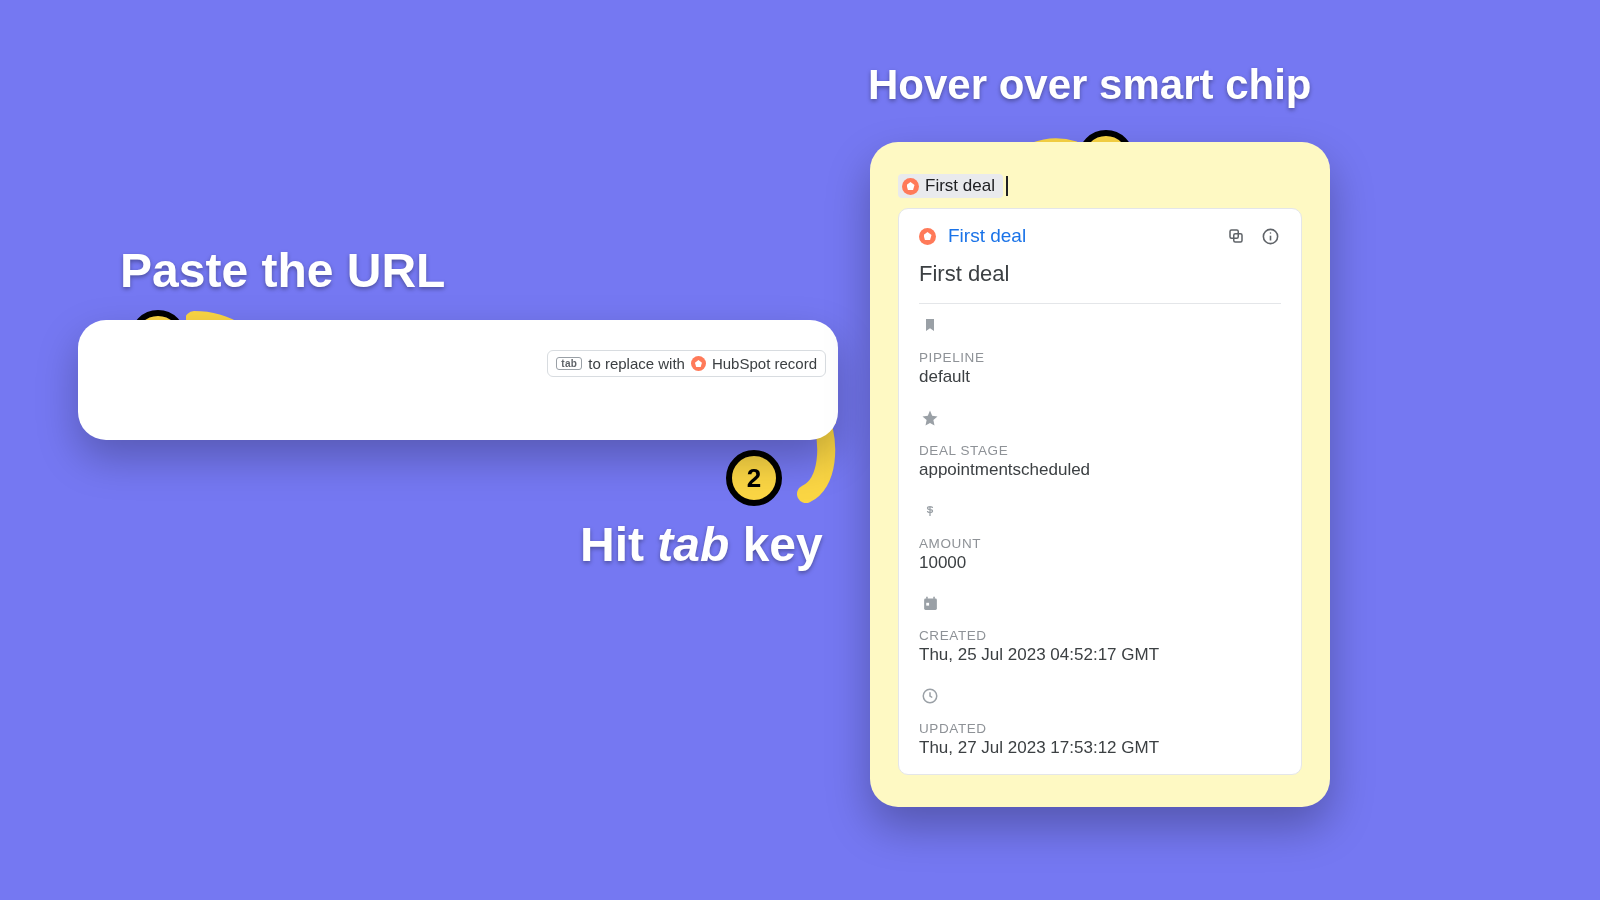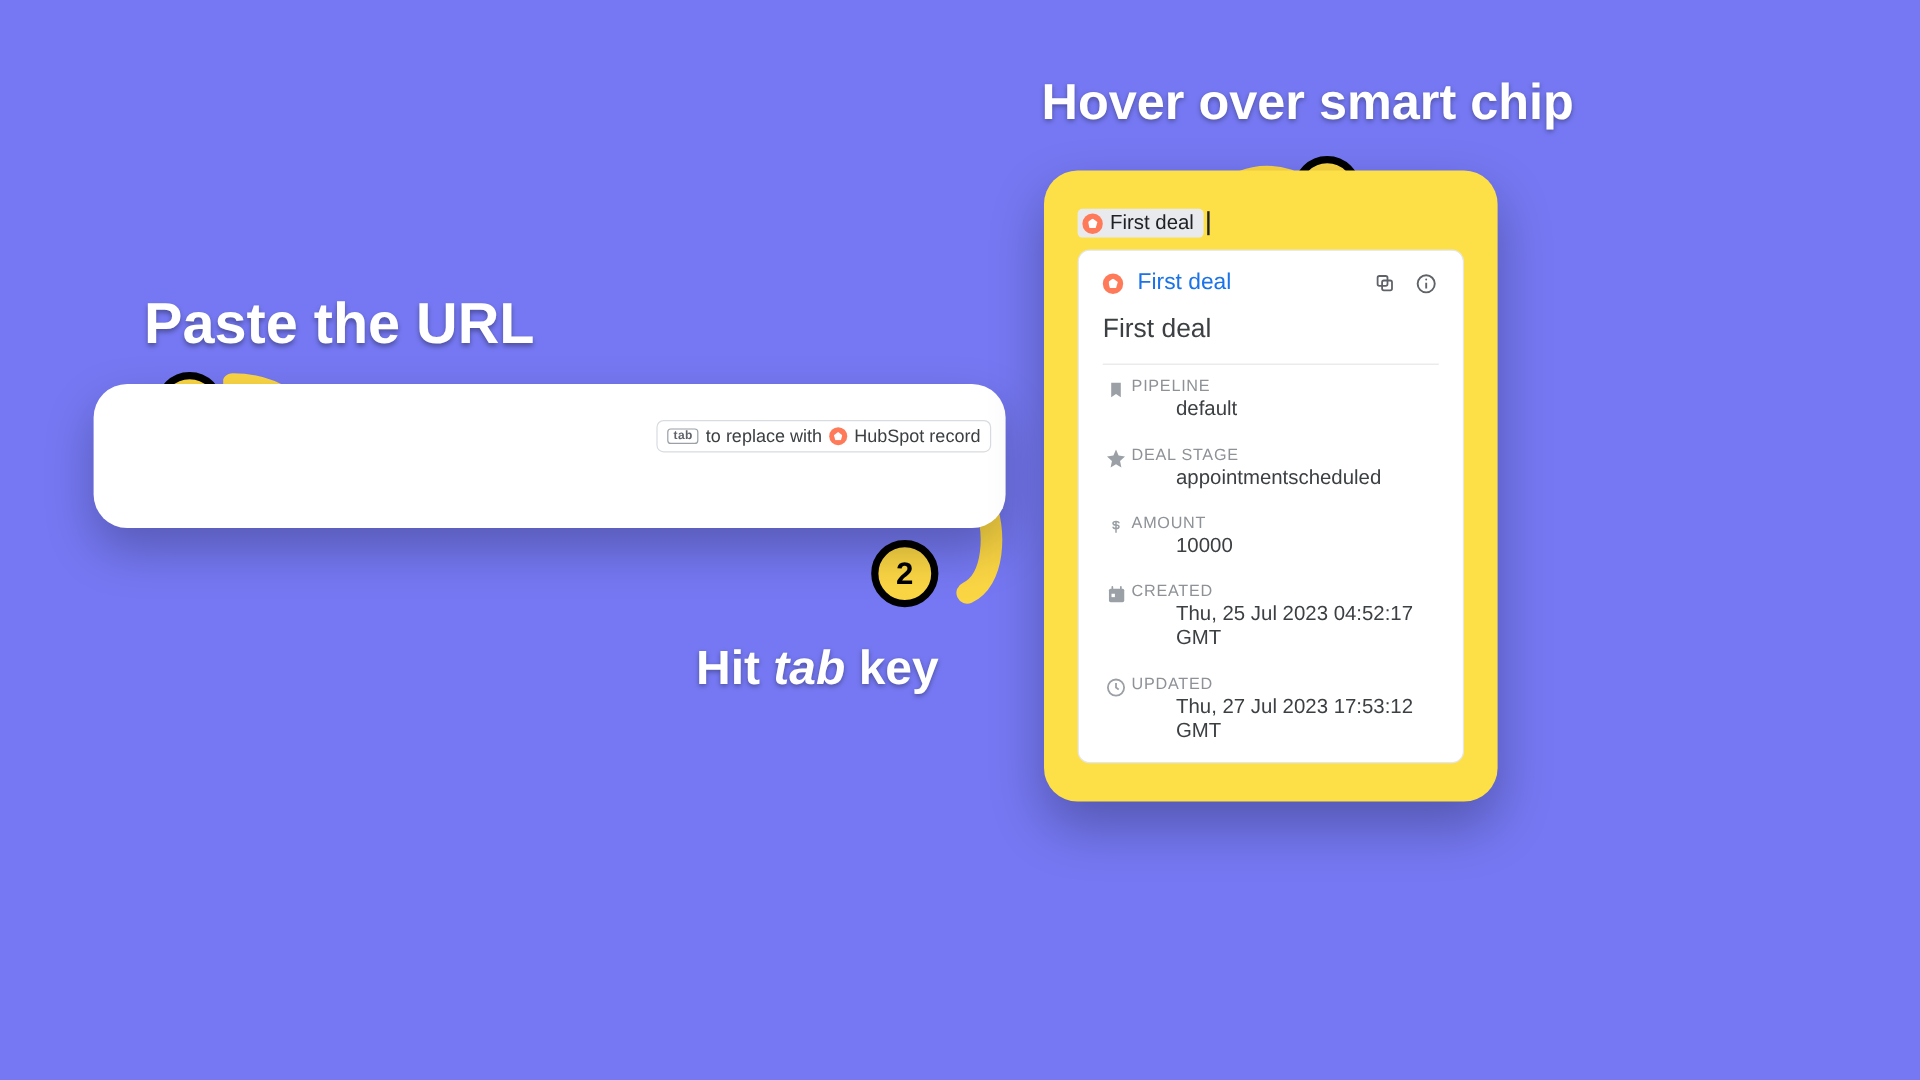--- a/index.html
+++ b/index.html
@@ -12,21 +12,21 @@
   }
 
   .callout {
     position: absolute;
     color: #ffffff;
     font-weight: 600;
     line-height: 1.2;
     text-shadow: 0 2px 4px rgba(0,0,0,0.35);
   }
   #c1 { left: 120px; top: 242px; font-size: 48px; }
-  #c2 { left: 580px; top: 533px; font-size: 40px; }
+  #c2 { left: 580px; top: 516px; font-size: 48px; }
   #c3 { left: 868px; top: 60px;  font-size: 42px; }
 
   .badge {
     position: absolute;
     width: 56px; height: 56px;
     border-radius: 50%;
     background: #FBD644;
     border: 6px solid #000;
     display: flex; align-items: center; justify-content: center;
     font-weight: 800; font-size: 26px; color: #000;
@@ -82,22 +82,22 @@
   }
   #tab-hint .hs-dot::after{
     content:""; width:7px; height:7px; background:#fff;
     clip-path: polygon(50% 0,100% 38%,82% 100%,18% 100%,0 38%);
   }
 
   
   #preview-card {
     position: absolute;
     left: 870px; top: 142px;
-    width: 378px;
-    background: #fde047;
+    width: 460px;
+    background: #fef9c3;
     border-radius: 28px;
     box-shadow: 0 20px 44px rgba(0,0,0,0.28);
     padding: 32px 28px 32px 28px;
   }
   #chip {
     display: inline-flex; align-items: center;
     background: #E9EAED;
     border-radius: 4px;
     padding: 2px 8px 2px 4px;
     font-size: 17px;
@@ -129,26 +129,26 @@
   }
   #hover-head .ico {
     width:22px; height:22px; color:#5f6368; cursor:pointer;
     display:flex; align-items:center; justify-content:center;
   }
   #deal-name {
     font-size:22px; color:#3c4043; margin-top:14px;
     padding-bottom:16px; border-bottom:1px solid #E4E6E9;
   }
 
-  .row { display:flex; gap:2px; padding:10px 0 10px 0; align-items:flex-start;}
+  .row { display:flex; gap:16px; padding:10px 0 10px 0; align-items:flex-start;flex-direction:column;}
   .row .ic { width:22px; color:#9AA0A6; margin-top:2px; flex-shrink:0;
              display:flex; justify-content:center;}
   .row .lbls { display:flex; flex-direction:column; gap:2px;}
   .row .k { font-size:13.5px; letter-spacing:0.6px; color:#8E9297; font-weight:500;}
-  .row .v { font-size:17px; color:#3c4043;margin-left:37px;}
+  .row .v { font-size:17px; color:#3c4043;}
 </style>
 </head>
 <body>
 
 <div id="c1" class="callout">Paste the URL</div>
 <div id="c2" class="callout">
   <span>Hit </span><i style="font-style:italic">tab</i><span> key</span>
 </div>
 <div id="c3" class="callout">Hover over smart chip</div>
 

